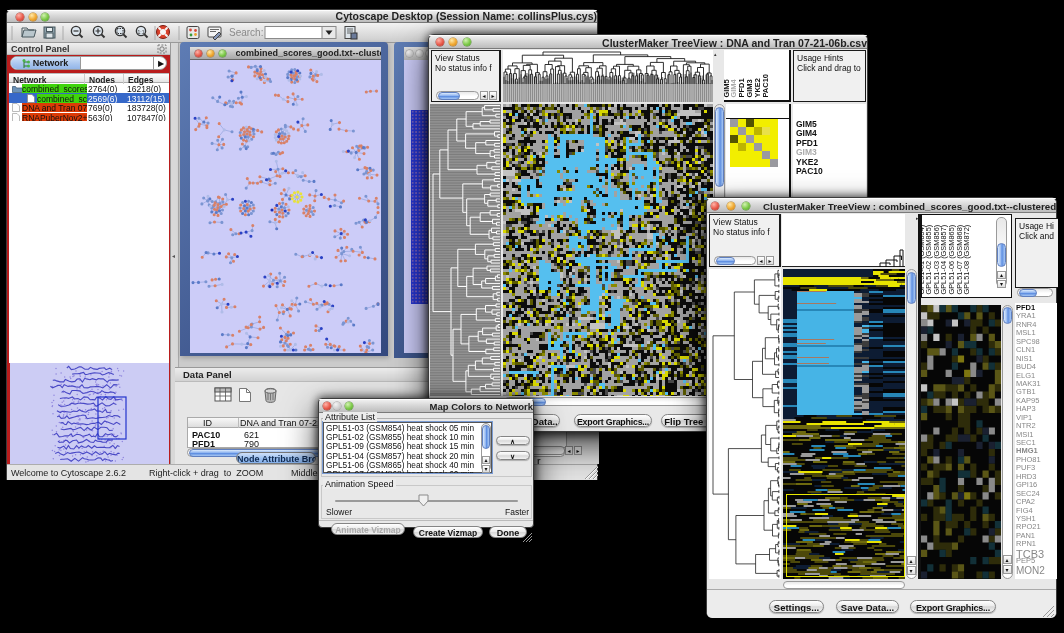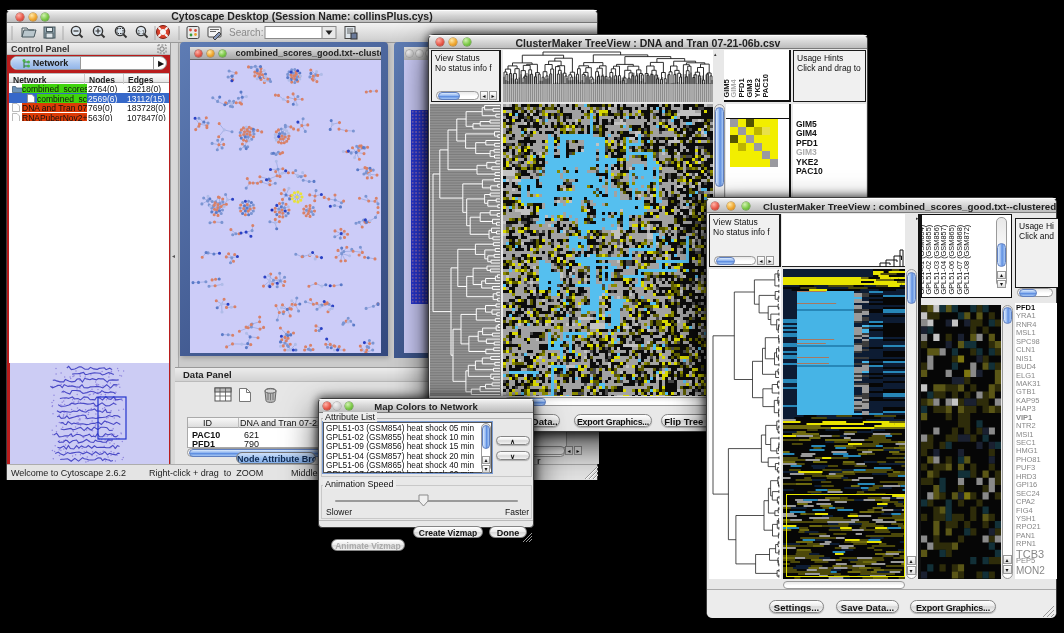--- a/index.html
+++ b/index.html
@@ -3,21 +3,21 @@
 *{margin:0;padding:0;box-sizing:border-box}
 html,body{width:1064px;height:633px;background:#000;overflow:hidden;
  font-family:"Liberation Sans",sans-serif;-webkit-font-smoothing:antialiased}
 .abs{position:absolute}
 .win{position:absolute;border:1px solid #3c3c3c;border-radius:6px 6px 0 0;
  background:#e8e8e8;box-shadow:0 14px 34px rgba(0,0,0,.75),0 3px 10px rgba(0,0,0,.6),0 -2px 9px rgba(0,0,0,.45)}
 .tbar{position:absolute;left:0;right:0;top:0;border-radius:5px 5px 0 0;
  background:linear-gradient(#f4f4f4,#d9d9d9 45%,#c4c4c4 85%,#bcbcbc);
  border-bottom:1px solid #7a7a7a}
 .tbar:before{content:"";position:absolute;left:0;right:0;top:0;height:1px;background:#fdfdfd;border-radius:5px 5px 0 0}
-.ttl{position:absolute;left:0;right:0;text-align:center;font-weight:bold;color:#222;white-space:nowrap;overflow:hidden}
+.ttl{position:absolute;left:0;right:0;text-align:right;font-weight:bold;color:#222;white-space:nowrap;overflow:hidden}
 .tl{position:absolute;width:8px;height:8px;border-radius:50%}
 .tl.r{background:radial-gradient(circle at 35% 30%,#ffb3a8,#e8594a 55%,#b33327);box-shadow:0 0 0 .5px #9a3a30}
 .tl.o{background:radial-gradient(circle at 35% 30%,#ffe9a8,#f0a831 55%,#c67c1e);box-shadow:0 0 0 .5px #aa7a28}
 .tl.g{background:radial-gradient(circle at 35% 30%,#d2f2b2,#7cc947 55%,#4f9a2e);box-shadow:0 0 0 .5px #5a8a38}
 .tl.n{background:radial-gradient(circle at 35% 30%,#f4f4f4,#d0d0d0 55%,#b0b0b0);box-shadow:0 0 0 .5px #999}
 .pane{position:absolute;background:#f0f0f0;border:1px solid #1a1a1a;font-size:8.5px;color:#111;line-height:1.22}
 .sbtrack{position:absolute;background:linear-gradient(#e8e8e8,#fff 60%);border:1px solid #9a9a9a;border-radius:7px}
 .sbthumb{position:absolute;border-radius:7px;border:1px solid #5f7fc0;
  background:linear-gradient(#dcebfc,#8fb4f0 45%,#5b8ce0 55%,#a8c8f4)}
 .sbthumbv{position:absolute;border-radius:7px;border:1px solid #5f7fc0;
@@ -407,25 +407,25 @@
 <div class="abs" style="left:1px;top:25.32px;font-size:7.5px;color:#888;font-weight:normal">MSL1</div>
 <div class="abs" style="left:1px;top:33.76px;font-size:7.5px;color:#888;font-weight:normal">SPC98</div>
 <div class="abs" style="left:1px;top:42.2px;font-size:7.5px;color:#888;font-weight:normal">CLN1</div>
 <div class="abs" style="left:1px;top:50.64px;font-size:7.5px;color:#888;font-weight:normal">NIS1</div>
 <div class="abs" style="left:1px;top:59.08px;font-size:7.5px;color:#888;font-weight:normal">BUD4</div>
 <div class="abs" style="left:1px;top:67.52px;font-size:7.5px;color:#888;font-weight:normal">ELG1</div>
 <div class="abs" style="left:1px;top:75.96px;font-size:7.5px;color:#888;font-weight:normal">MAK31</div>
 <div class="abs" style="left:1px;top:84.4px;font-size:7.5px;color:#888;font-weight:normal">GTB1</div>
 <div class="abs" style="left:1px;top:92.84px;font-size:7.5px;color:#888;font-weight:normal">KAP95</div>
 <div class="abs" style="left:1px;top:101.28px;font-size:7.5px;color:#888;font-weight:normal">HAP3</div>
-<div class="abs" style="left:1px;top:109.72px;font-size:7.5px;color:#888;font-weight:bold">VIP1</div>
+<div class="abs" style="left:1px;top:109.72px;font-size:7.5px;color:#888;font-weight:normal">VIP1</div>
 <div class="abs" style="left:1px;top:118.16px;font-size:7.5px;color:#888;font-weight:normal">NTR2</div>
 <div class="abs" style="left:1px;top:126.6px;font-size:7.5px;color:#888;font-weight:normal">MSI1</div>
 <div class="abs" style="left:1px;top:135.04px;font-size:7.5px;color:#888;font-weight:normal">SEC1</div>
-<div class="abs" style="left:1px;top:143.48px;font-size:7.5px;color:#888;font-weight:normal">HMG1</div>
+<div class="abs" style="left:1px;top:143.48px;font-size:7.5px;color:#888;font-weight:bold">HMG1</div>
 <div class="abs" style="left:1px;top:151.92px;font-size:7.5px;color:#888;font-weight:normal">PHO81</div>
 <div class="abs" style="left:1px;top:160.36px;font-size:7.5px;color:#888;font-weight:normal">PUF3</div>
 <div class="abs" style="left:1px;top:168.8px;font-size:7.5px;color:#888;font-weight:normal">HRD3</div>
 <div class="abs" style="left:1px;top:177.24px;font-size:7.5px;color:#888;font-weight:normal">GPI16</div>
 <div class="abs" style="left:1px;top:185.68px;font-size:7.5px;color:#888;font-weight:normal">SEC24</div>
 <div class="abs" style="left:1px;top:194.12px;font-size:7.5px;color:#888;font-weight:normal">CPA2</div>
 <div class="abs" style="left:1px;top:202.56px;font-size:7.5px;color:#888;font-weight:normal">FIG4</div>
 <div class="abs" style="left:1px;top:211px;font-size:7.5px;color:#888;font-weight:normal">YSH1</div>
 <div class="abs" style="left:1px;top:219.44px;font-size:7.5px;color:#888;font-weight:normal">RPO21</div>
 <div class="abs" style="left:1px;top:227.88px;font-size:7.5px;color:#888;font-weight:normal">PAN1</div>
@@ -467,18 +467,18 @@
 <div class="btn" style="left:176.5px;top:52.5px;width:34px;height:9px;font-size:7px;line-height:9px">∨</div>
 <div class="abs" style="left:4px;top:80px;font-size:9px;color:#111;background:#ececec;padding:0 2px;z-index:3">Animation Speed</div>
 <div class="abs" style="left:2px;top:86px;width:211px;height:34px;border:1px solid #c8c8c8"></div>
 <div class="abs" style="left:16px;top:101px;width:183px;height:2px;background:#9a9a9a;border-radius:1px"></div>
 <svg class="abs" style="left:98px;top:94px" width="13" height="14">
       <path d="M2 2h9v6l-4.5 5L2 8z" fill="#f0f0f0" stroke="#8a8a8a"></path>
     </svg>
 <div class="abs" style="left:7px;top:108px;font-size:8.5px;color:#111">Slower</div>
 <div class="abs" style="left:186px;top:108px;font-size:8.5px;color:#111">Faster</div>
 <div class="abs" style="left:0px;top:121px;width:214px;height:23px;border-top:1px solid #bbb"></div>
-<div class="btn" style="left:12px;top:140px;width:74px;height:12px;color:#aaa;padding-top:1px;font-size:8.5px">Animate Vizmap</div>
+<div class="btn" style="left:12px;top:124px;width:74px;height:12px;color:#aaa;padding-top:1px;font-size:8.5px">Animate Vizmap</div>
 <div class="btn" style="left:94px;top:127px;width:70px;height:12px;padding-top:1px;font-size:8.5px">Create Vizmap</div>
 <div class="btn" style="left:170px;top:127px;width:38px;height:12px;padding-top:1px;font-size:9px">Done</div>
 <svg class="abs" style="left:203px;top:133px" width="11" height="11">
       <path stroke="#999" d="M1 10L10 1M4 10L10 4M7 10L10 7"></path>
     </svg>
 </div>
 </body></html>

